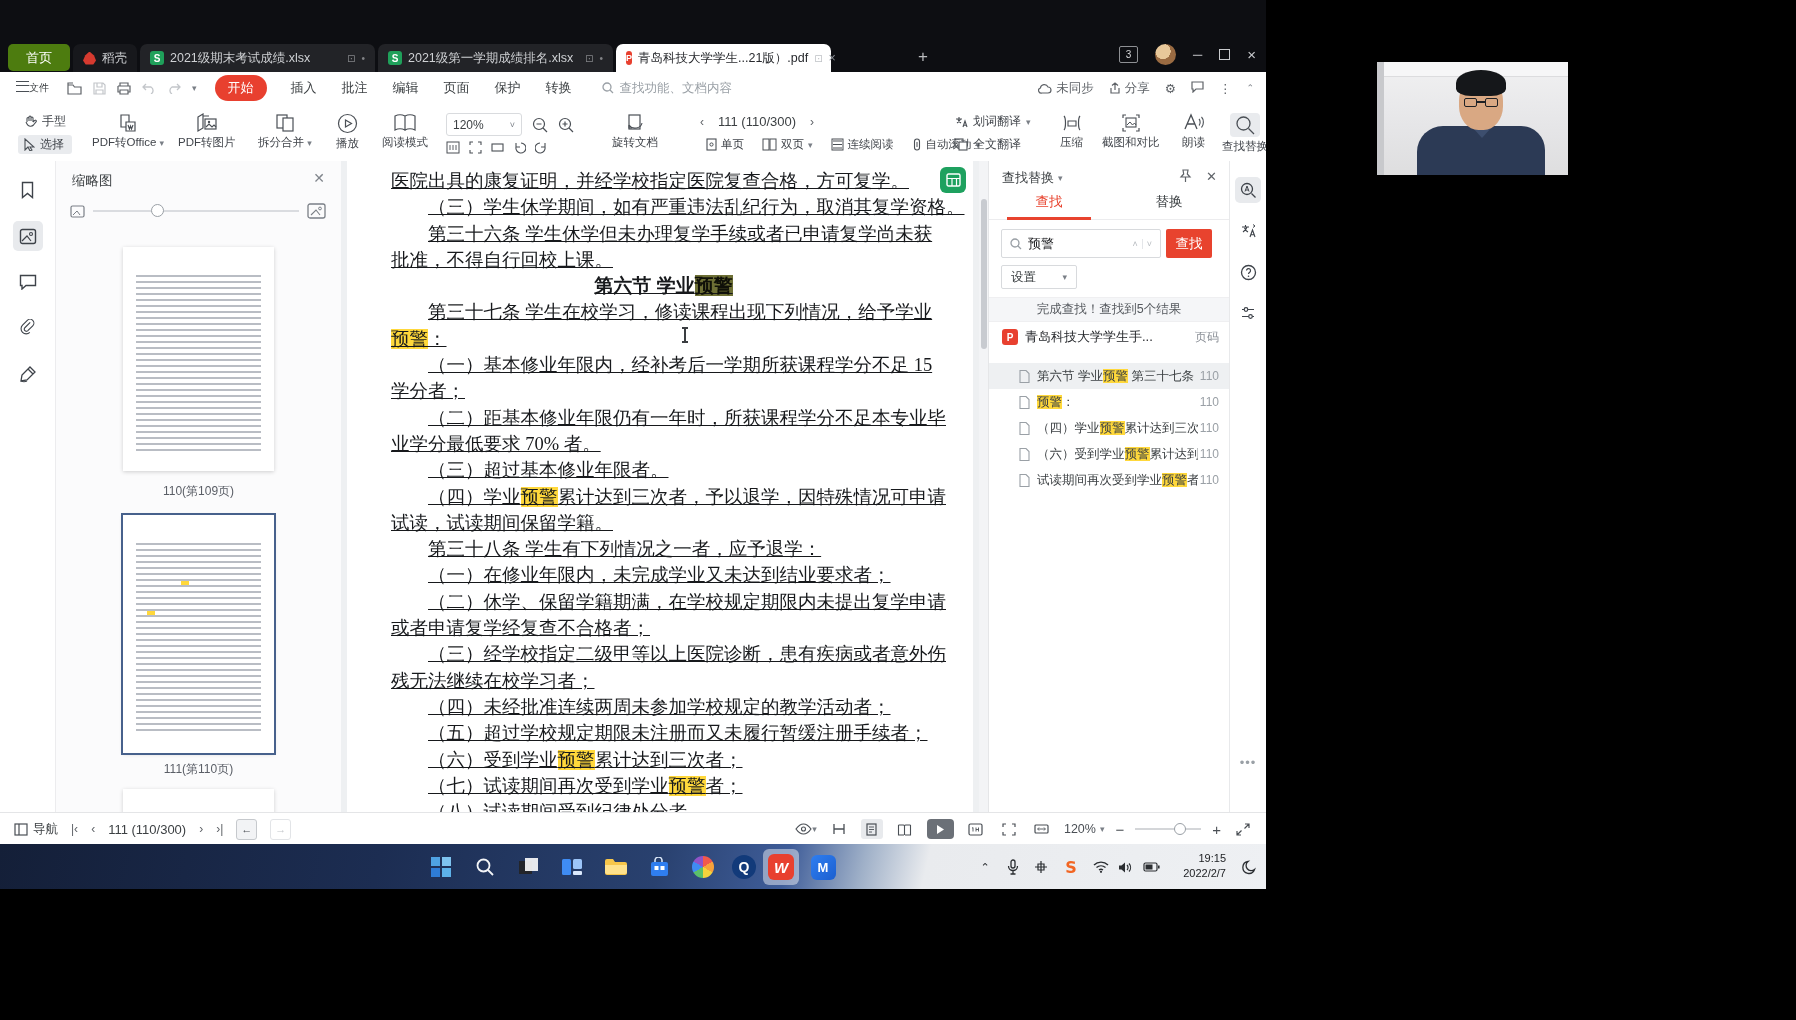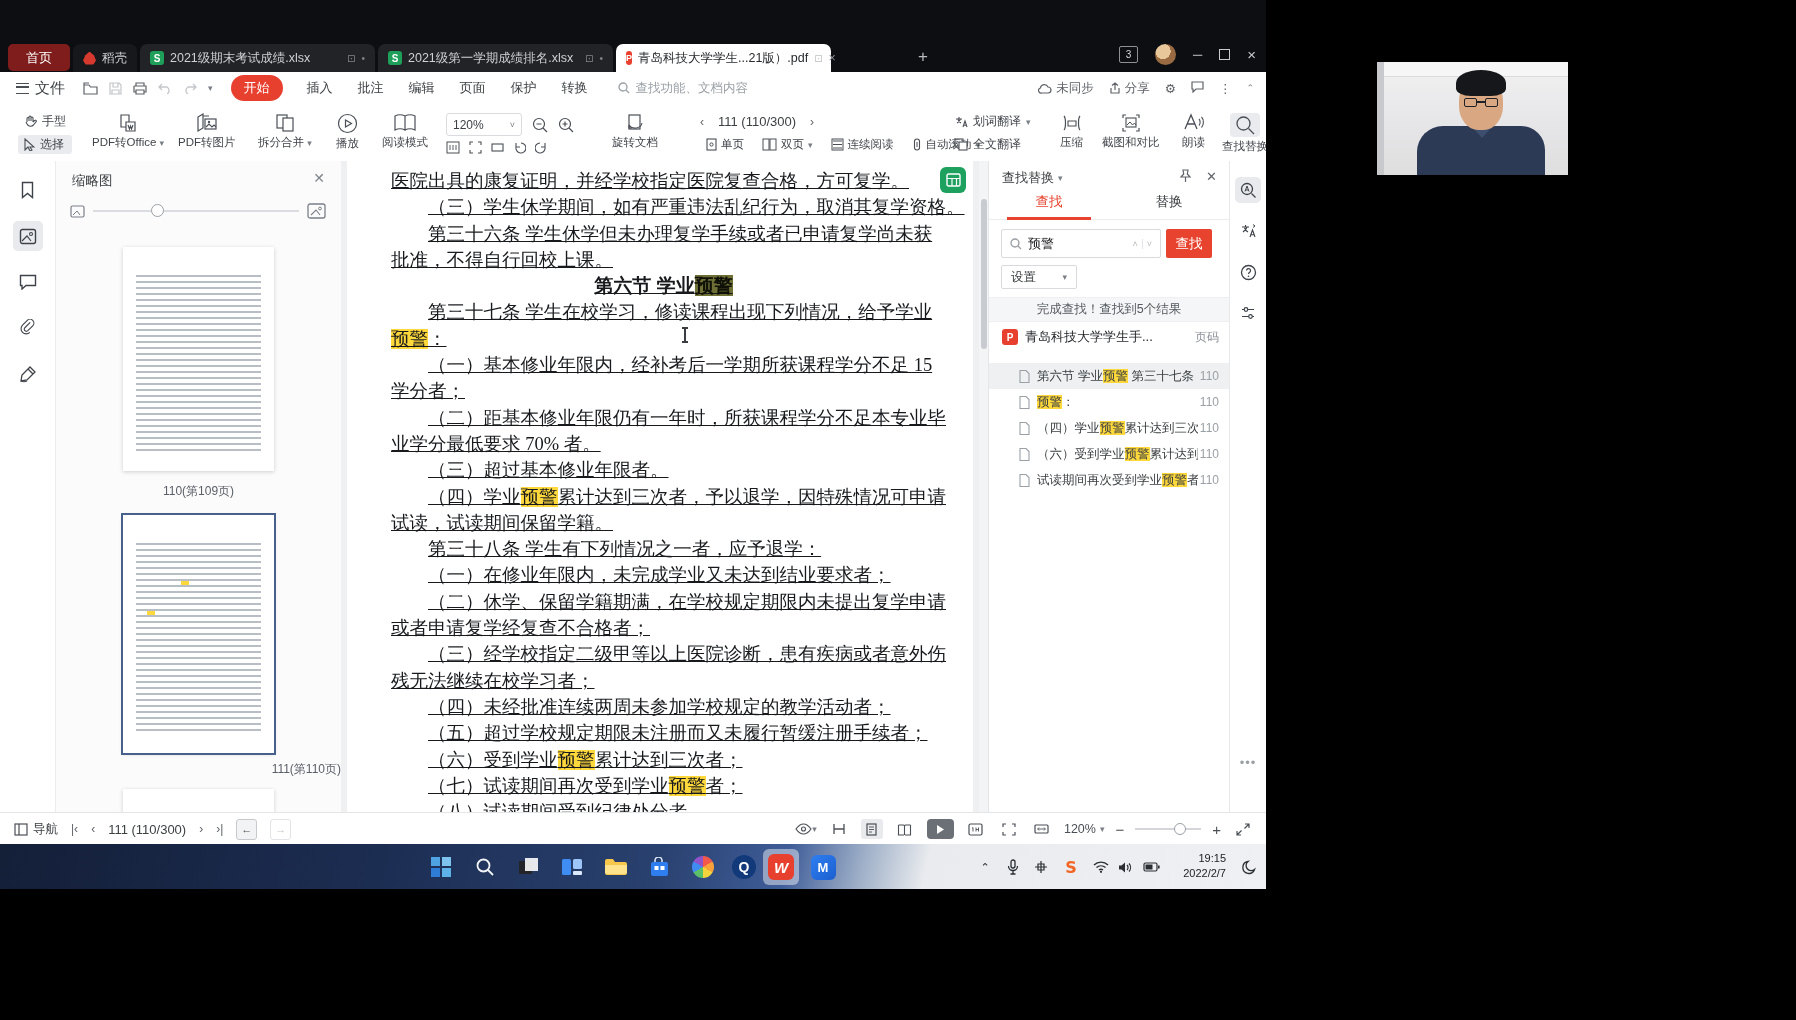--- a/index.html
+++ b/index.html
@@ -4,37 +4,37 @@
 <style>
   html,body{margin:0;padding:0;background:#000;}
   body{width:1796px;height:1020px;overflow:hidden;font-family:"Liberation Sans","DejaVu Sans",sans-serif;}
   .screen{position:relative;width:1796px;height:1020px;background:#000;}
   .shared{position:absolute;left:0;top:0;width:1266px;height:889px;background:#fff;overflow:hidden;}
 
   
   .titlebar{position:absolute;left:0;top:0;width:1266px;height:72px;background:#0d0e12;}
   .tabs{position:absolute;left:8px;bottom:0;display:flex;align-items:flex-end;gap:3px;}
   .tab{height:28px;display:flex;align-items:center;gap:6px;padding:0 10px;font-size:12.5px;color:#cfd1d4;background:#222327;border-radius:7px 7px 0 0;white-space:nowrap;}
-  .tab.home{background:#7f1d1d;color:#fff;border-radius:5px;height:27px;margin-bottom:1px;padding:0 18px;font-size:13px;}
+  .tab.home{background:#4d7c0f;color:#fff;border-radius:5px;height:27px;margin-bottom:1px;padding:0 18px;font-size:13px;}
   .tab.docer{background:#17181c;}
   .tab.active{background:#fff;color:#27292d;}
   .tab .mini{opacity:.55;font-size:10px;}
   .sheet-ic{width:14px;height:14px;border-radius:3px;background:#1fa05a;color:#fff;font-size:10px;font-weight:bold;display:flex;align-items:center;justify-content:center;}
   .pdf-ic{width:14px;height:14px;border-radius:3px;background:#e8402f;color:#fff;font-size:9px;font-weight:bold;display:flex;align-items:center;justify-content:center;}
   .flame-ic{width:13px;height:13px;border-radius:3px;background:#d63a2f;clip-path:polygon(50% 0,85% 30%,100% 70%,80% 100%,20% 100%,0 70%,18% 28%);}
   .newtab{position:absolute;left:918px;bottom:5px;color:#b9bbbe;font-size:17px;}
   .wincontrols{position:absolute;right:10px;top:44px;display:flex;align-items:center;gap:17px;color:#c9cbce;}
   .badge3{width:17px;height:15px;border:1px solid #8e9094;border-radius:2px;font-size:10px;color:#d6d7d9;display:flex;align-items:center;justify-content:center;}
   .avatar{width:21px;height:21px;border-radius:50%;background:radial-gradient(circle at 38% 35%,#e8c89a 0 40%,#9a6b42 41% 100%);}
   .wc{font-size:13px;line-height:13px;}
   .wc.sq{width:9px;height:9px;border:1.4px solid #c9cbce;}
 
   
   .menubar{position:absolute;left:0;top:72px;width:1266px;height:32px;background:#fff;display:flex;align-items:center;font-size:13px;color:#3c4043;}
-  .m-file{display:flex;align-items:center;gap:6px;margin-left:16px;font-size:15px;}
+  .m-file{display:flex;margin-left:16px;font-size:10px;}
   .burger{width:13px;height:9px;border-top:1.6px solid #4a4f55;border-bottom:1.6px solid #4a4f55;position:relative;}
   .burger:after{content:"";position:absolute;left:0;top:2.6px;width:100%;height:1.6px;background:#4a4f55;}
   .qicons{display:flex;align-items:center;gap:11px;margin-left:18px;}
   .qicons svg{display:block;}
   .start-pill{margin-left:18px;background:#e8402f;color:#ffffff;border-radius:14px;padding:4px 13px;font-size:13px;}
   .mitems{display:flex;gap:25px;margin-left:24px;}
   .msearch{display:flex;align-items:center;gap:6px;margin-left:30px;color:#9aa0a6;font-size:12.5px;}
   .mb-right{position:absolute;right:12px;display:flex;align-items:center;gap:15px;color:#5f6368;font-size:12.5px;}
   .mb-right .lab{display:flex;align-items:center;gap:4px;}
 
@@ -509,21 +509,21 @@
         </div>
         <div class="thumb" style="top:86px;height:224px;">
           <div class="tbody"></div>
         </div>
         <div class="t-cap" style="top:322px;">110(第109页)</div>
         <div class="thumb sel" style="top:354px;height:238px;">
           <div class="tbody"></div>
           <div class="ydot" style="left:58px;top:66px;"></div>
           <div class="ydot" style="left:24px;top:96px;"></div>
         </div>
-        <div class="t-cap" style="top:600px;text-align:right;">111(第110页)</div>
+        <div class="t-cap" style="top:600px;">111(第110页)</div>
         <div class="thumb" style="top:628px;height:40px;"></div>
       </div>
 
       <div class="docarea">
         <div class="page">
           <div class="doctext">
               <div class="dline"><span>医院出具的康复证明，并经学校指定医院复查合格，方可复学。</span></div>
               <div class="dline dind"><span>（三）学生休学期间，如有严重违法乱纪行为，取消其复学资格。</span></div>
               <div class="dline dind"><span>第三十六条 学生休学但未办理复学手续或者已申请复学尚未获</span></div>
               <div class="dline"><span>批准，不得自行回校上课。</span></div>

